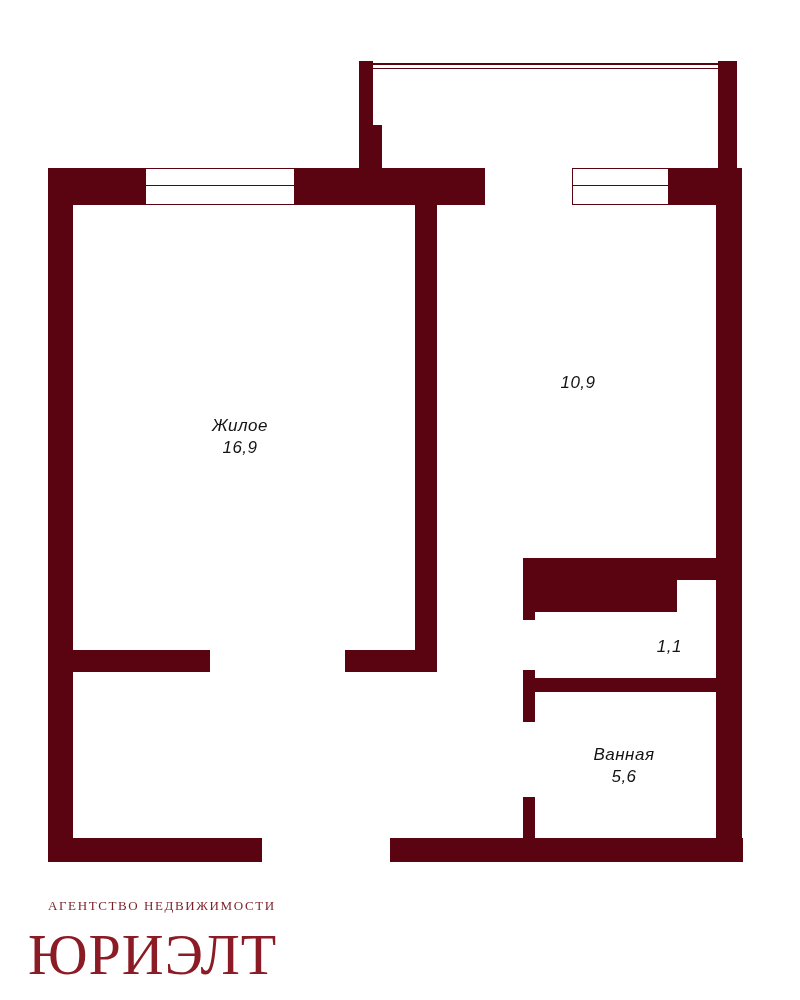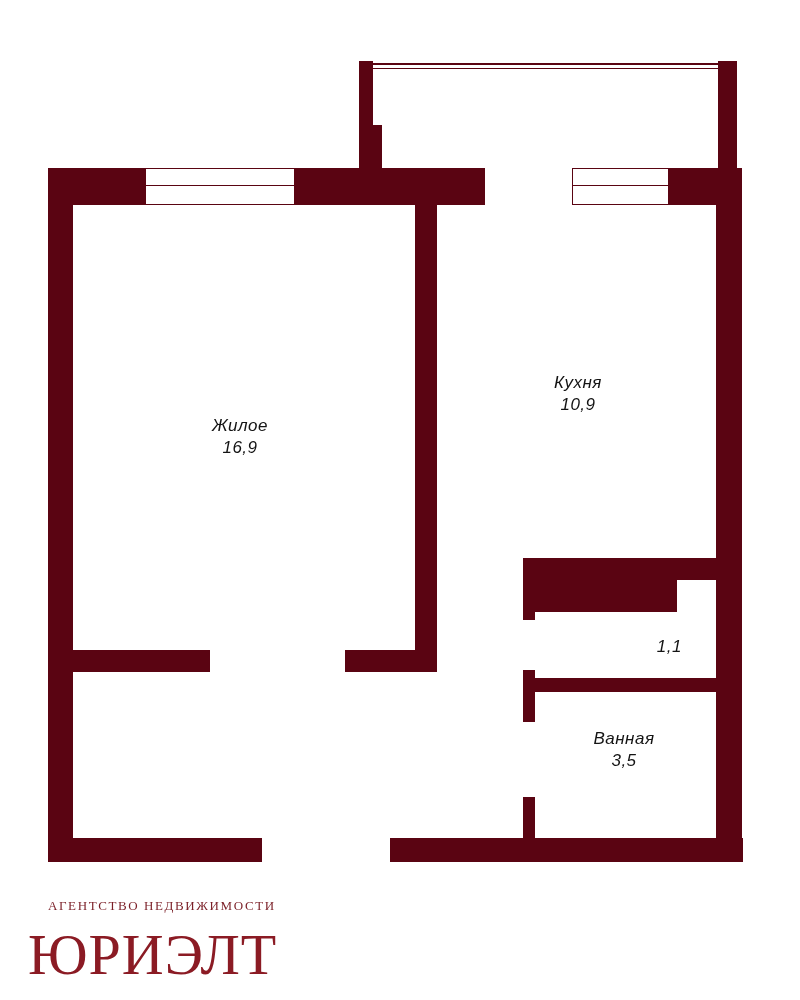--- a/index.html
+++ b/index.html
@@ -74,29 +74,28 @@
   <div class="wall" style="left:523px;top:612px;width:12px;height:8px;"></div>
   <div class="wall" style="left:523px;top:670px;width:12px;height:52px;"></div>
   <div class="wall" style="left:523px;top:678px;width:194px;height:14px;"></div>
   <div class="wall" style="left:523px;top:797px;width:12px;height:41px;"></div>
 
   <div class="room-label" style="left:160px;top:415px;width:160px;">
     <div>Жилое</div>
     <div>16,9</div>
   </div>
   <div class="room-label" style="left:498px;top:372px;width:160px;">
-    <div>Кухня</div>
     <div>10,9</div>
   </div>
   <div class="room-label" style="left:562px;top:636px;width:120px;text-align:right;">
     <div>1,1</div>
   </div>
-  <div class="room-label" style="left:544px;top:728px;width:160px;">
+  <div class="room-label" style="left:544px;top:744px;width:160px;">
     <div>Ванная</div>
-    <div>3,5</div>
+    <div>5,6</div>
   </div>
 
   <div class="logo">
     <div class="sub">АГЕНТСТВО НЕДВИЖИМОСТИ</div>
     <div class="main">ЮРИЭЛТ</div>
   </div>
 
 </div>
 
 </body></html>

